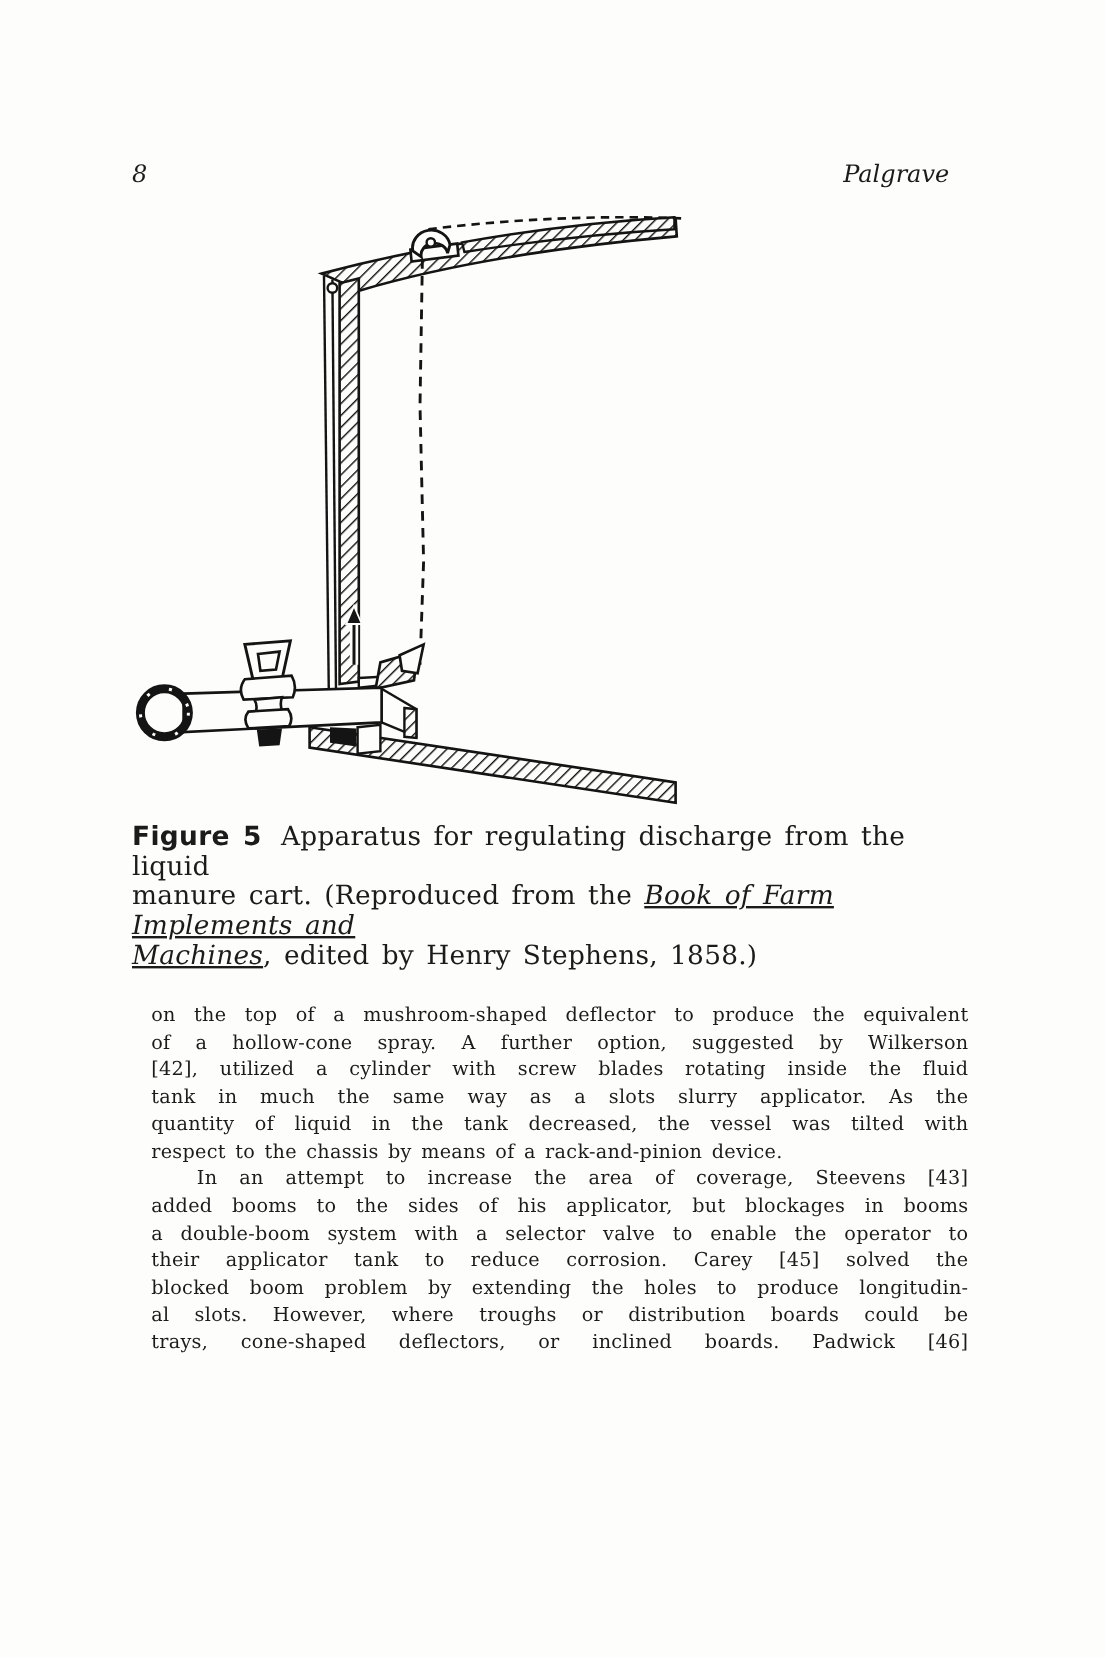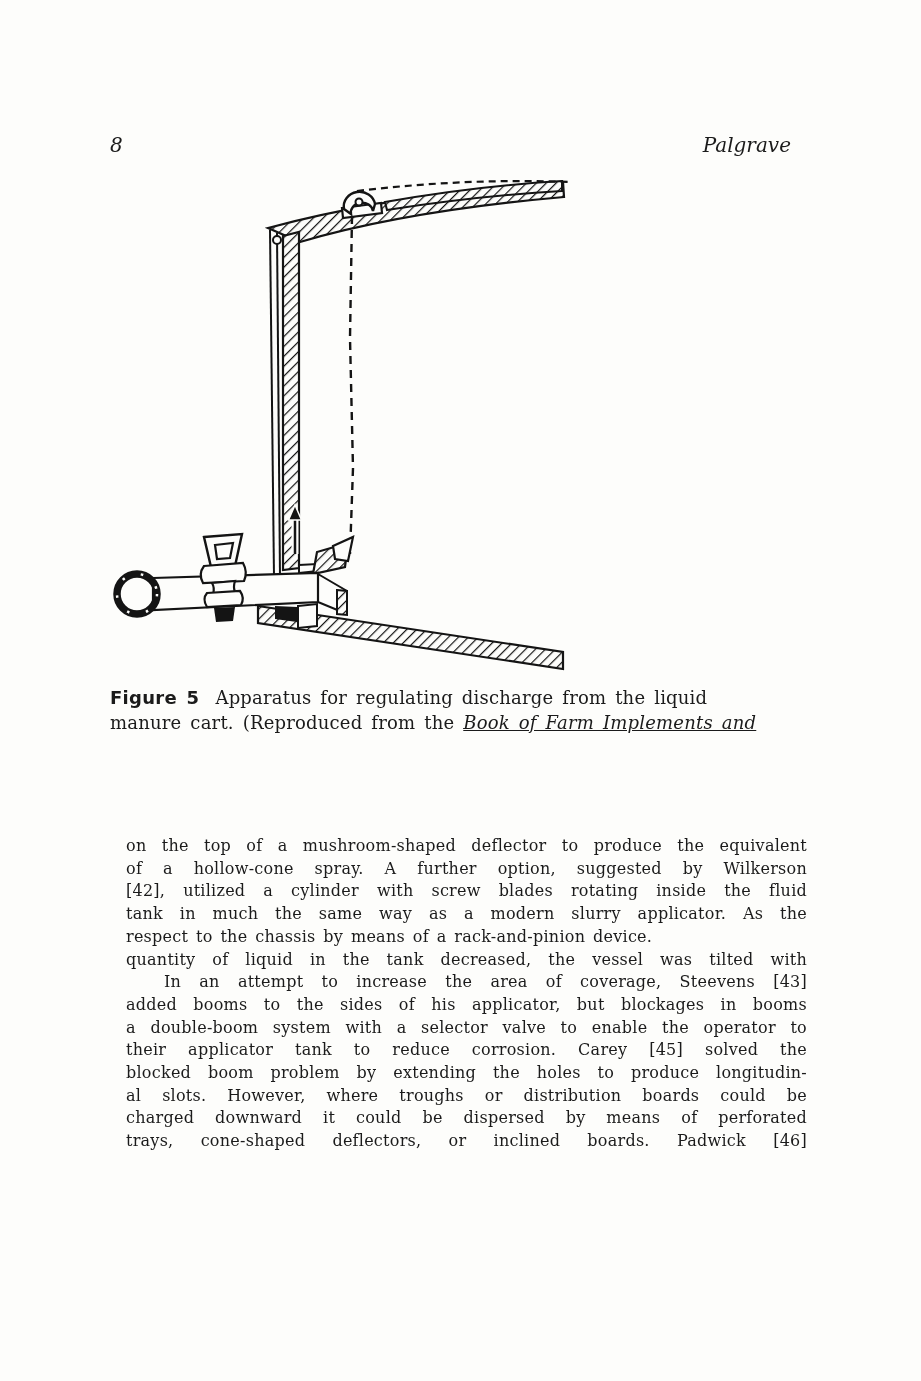--- a/index.html
+++ b/index.html
@@ -14,21 +14,21 @@
     font-style:italic; font-size:20px;
   }
   .runhead .pageno { position:absolute; left:0; top:0; }
   .runhead .title  { position:absolute; right:0; top:0;margin-left:24px; }
   
   .figure-wrap { position:absolute; left:105px; top:178px; width:475px; height:495px; }
   .figure-wrap svg { display:block; width:475px; height:495px; }
   
   .caption {
     position:absolute; left:110px; top:686px; width:672px;
-    font-size:18px; line-height:24.7px; letter-spacing:0.2px; word-spacing:3px;
+    font-size:22px; line-height:24.7px; letter-spacing:0.2px; word-spacing:3px;
   }
   .cap-label {
     font-family:"DejaVu Sans","Liberation Sans",sans-serif;
     font-weight:bold; margin-right:16px; letter-spacing:0.3px;
   }
   .it { font-style:italic;text-decoration:underline; }
   
   .bodytext {
     position:absolute; left:126px; top:835px; width:681px;
     font-size:16px; line-height:22.7px; letter-spacing:0.25px; word-spacing:2.5px;
@@ -114,36 +114,36 @@
         <path d="M 107,405 L 130,403 Q 128,409 130,414 L 108,416 Q 110,410 107,405 Z" fill="#fdfdfb" stroke="#141414" stroke-width="2.2"></path>
         <path d="M 102,415 L 135,413 Q 140,420 136,427 L 102,429 Q 97,421 102,415 Z" fill="#fdfdfb" stroke="#141414" stroke-width="2.2"></path>
         <polygon points="109,430 130,429 128,443 111,444" fill="#141414"></polygon>
       </g>
     </svg>
   </div>
 
   <div class="caption">
     <div class="cap-line"><span class="cap-label">Figure 5</span><span>Apparatus for regulating discharge from the liquid</span></div>
     <div class="cap-line"><span>manure cart.  (Reproduced from the </span><span class="it">Book of Farm Implements and</span></div>
+    <div class="cap-line"><span class="it">Machines</span><span>, edited by Henry Stephens, 1858.)</span></div>
   </div>
 
   <div class="bodytext">
     <div class="para">
         <div class="line">on the top of a mushroom-shaped deflector to produce the equivalent</div>
         <div class="line">of a hollow-cone spray.  A further option, suggested by Wilkerson</div>
         <div class="line">[42], utilized a cylinder with screw blades rotating inside the fluid</div>
-        <div class="line">tank in much the same way as a modern slurry applicator.  As the</div>
+        <div class="line">tank in much the same way as a slots slurry applicator.  As the</div>
+        <div class="line">quantity of liquid in the tank decreased, the vessel was tilted with</div>
         <div class="line last">respect to the chassis by means of a rack-and-pinion device.</div>
-        <div class="line">quantity of liquid in the tank decreased, the vessel was tilted with</div>
       </div>
     <div class="para indent-first">
         <div class="line">In an attempt to increase the area of coverage, Steevens [43]</div>
         <div class="line">added booms to the sides of his applicator, but blockages in booms</div>
         <div class="line">a double-boom system with a selector valve to enable the operator to</div>
         <div class="line">their applicator tank to reduce corrosion.  Carey [45] solved the</div>
         <div class="line">blocked boom problem by extending the holes to produce longitudin-</div>
         <div class="line">al slots.  However, where troughs or distribution boards could be</div>
-        <div class="line">charged downward it could be dispersed by means of perforated</div>
         <div class="line">trays, cone-shaped deflectors, or inclined boards.  Padwick [46]</div>
       </div>
   </div>
 
 </div>
 
 </body></html>

